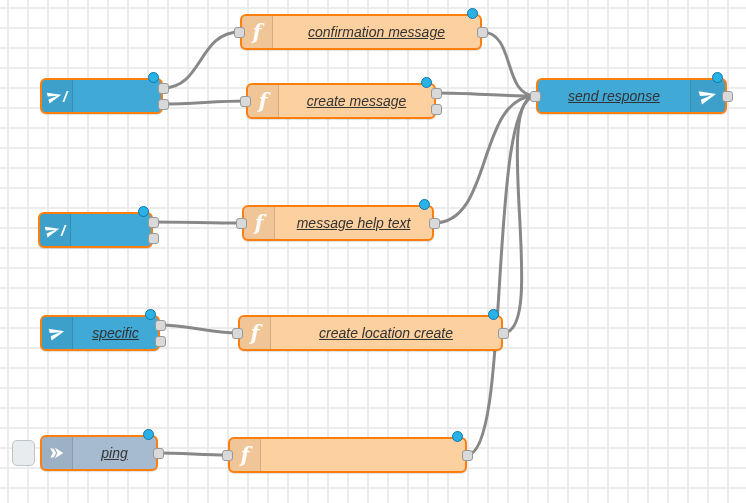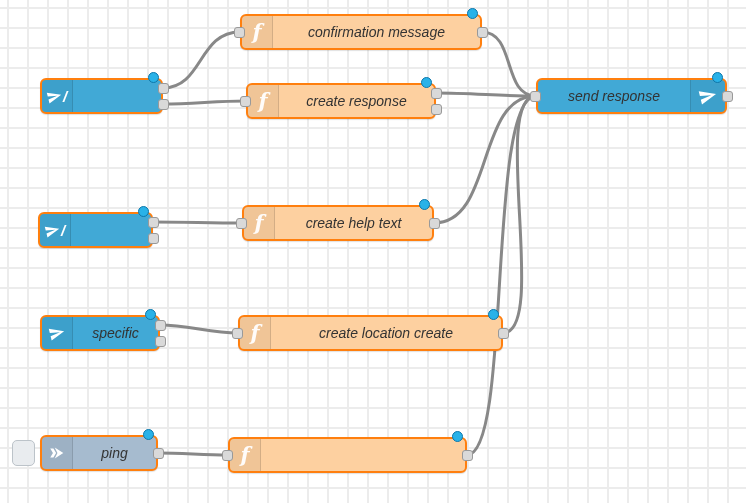--- a/index.html
+++ b/index.html
@@ -24,21 +24,21 @@
     display:flex; align-items:stretch; z-index:2;
     box-shadow:0 1px 1px rgba(0,0,0,0.12);
   }
   .fill-telegram { background:#41a9d6; }
   .fill-function { background:#fdd0a0; }
   .fill-inject   { background:#a6bbcf; }
 
   .node .label {
     flex:1; display:flex; align-items:center; justify-content:center;
     font-style:italic; font-size:14px; color:#333; white-space:nowrap;
-    padding:0 4px; overflow:hidden;
+    padding:0 4px; overflow:hidden;text-decoration:underline;
   }
 
   .icon-region {
     width:30px; display:flex; align-items:center; justify-content:center;
     background:rgba(0,0,0,0.05); gap:1px;
   }
   .icon-region.left  { border-right:1px solid rgba(0,0,0,0.12); border-radius:4px 0 0 4px; }
   .icon-region.right { border-left:1px solid rgba(0,0,0,0.12); border-radius:0 4px 4px 0; width:34px; }
 
   .glyph-f {
@@ -109,21 +109,21 @@
     </div>
     <div class="port out" style="top:2.5px;"></div>
     <div class="port out" style="top:18.5px;"></div>
     <div class="changed-dot"></div>
   </div>
 
   <div class="node fill-function" style="left:246px; top:83px; width:190px;">
     <div class="icon-region left">
       <span class="glyph-f">f</span>
     </div>
-    <div class="label">create response</div>
+    <div class="label">create message</div>
     <div class="port in" style="top:10.5px;"></div>
     <div class="port out" style="top:2.5px;"></div>
     <div class="port out" style="top:18.5px;"></div>
     <div class="changed-dot"></div>
   </div>
 
   <div class="node fill-telegram" style="left:536px; top:78px; width:191px;">
     <div class="label">send response</div>
     <div class="icon-region right">
       <svg class="plane-svg" width="18" height="18" viewBox="0 0 24 24" style="transform:rotate(-14deg);">
@@ -144,21 +144,21 @@
     </div>
     <div class="port out" style="top:2.5px;"></div>
     <div class="port out" style="top:18.5px;"></div>
     <div class="changed-dot"></div>
   </div>
 
   <div class="node fill-function" style="left:242px; top:205px; width:192px;">
     <div class="icon-region left">
       <span class="glyph-f">f</span>
     </div>
-    <div class="label">create help text</div>
+    <div class="label">message help text</div>
     <div class="port in" style="top:10.5px;"></div>
     <div class="port out" style="top:10.5px;"></div>
     <div class="changed-dot"></div>
   </div>
 
   <div class="node fill-telegram" style="left:40px; top:315px; width:120px;">
     <div class="icon-region left">
       <svg class="plane-svg" width="16" height="16" viewBox="0 0 24 24" style="transform:rotate(-14deg);">
         <path d="M1.5 21 L23 12 L1.5 3 L1.5 9.5 L16.5 12 L1.5 14.5 Z" fill="#ffffff"></path>
       </svg>

